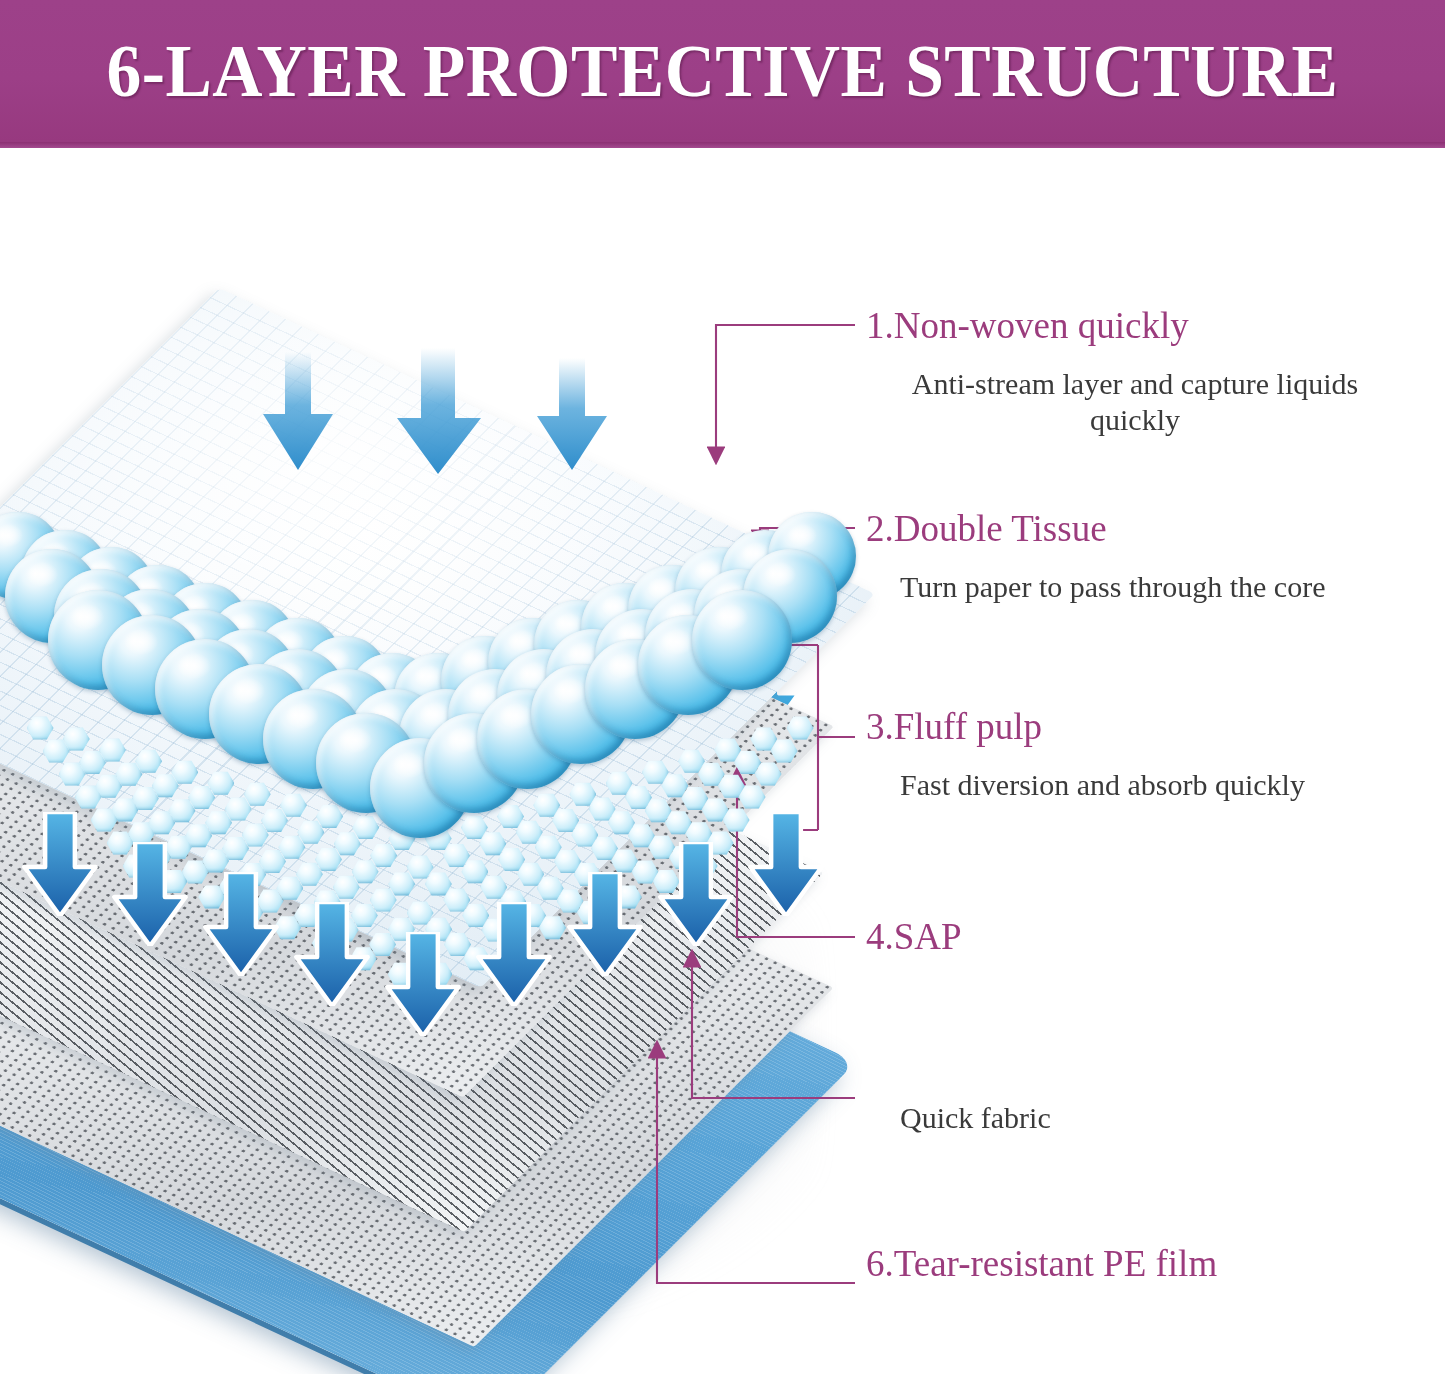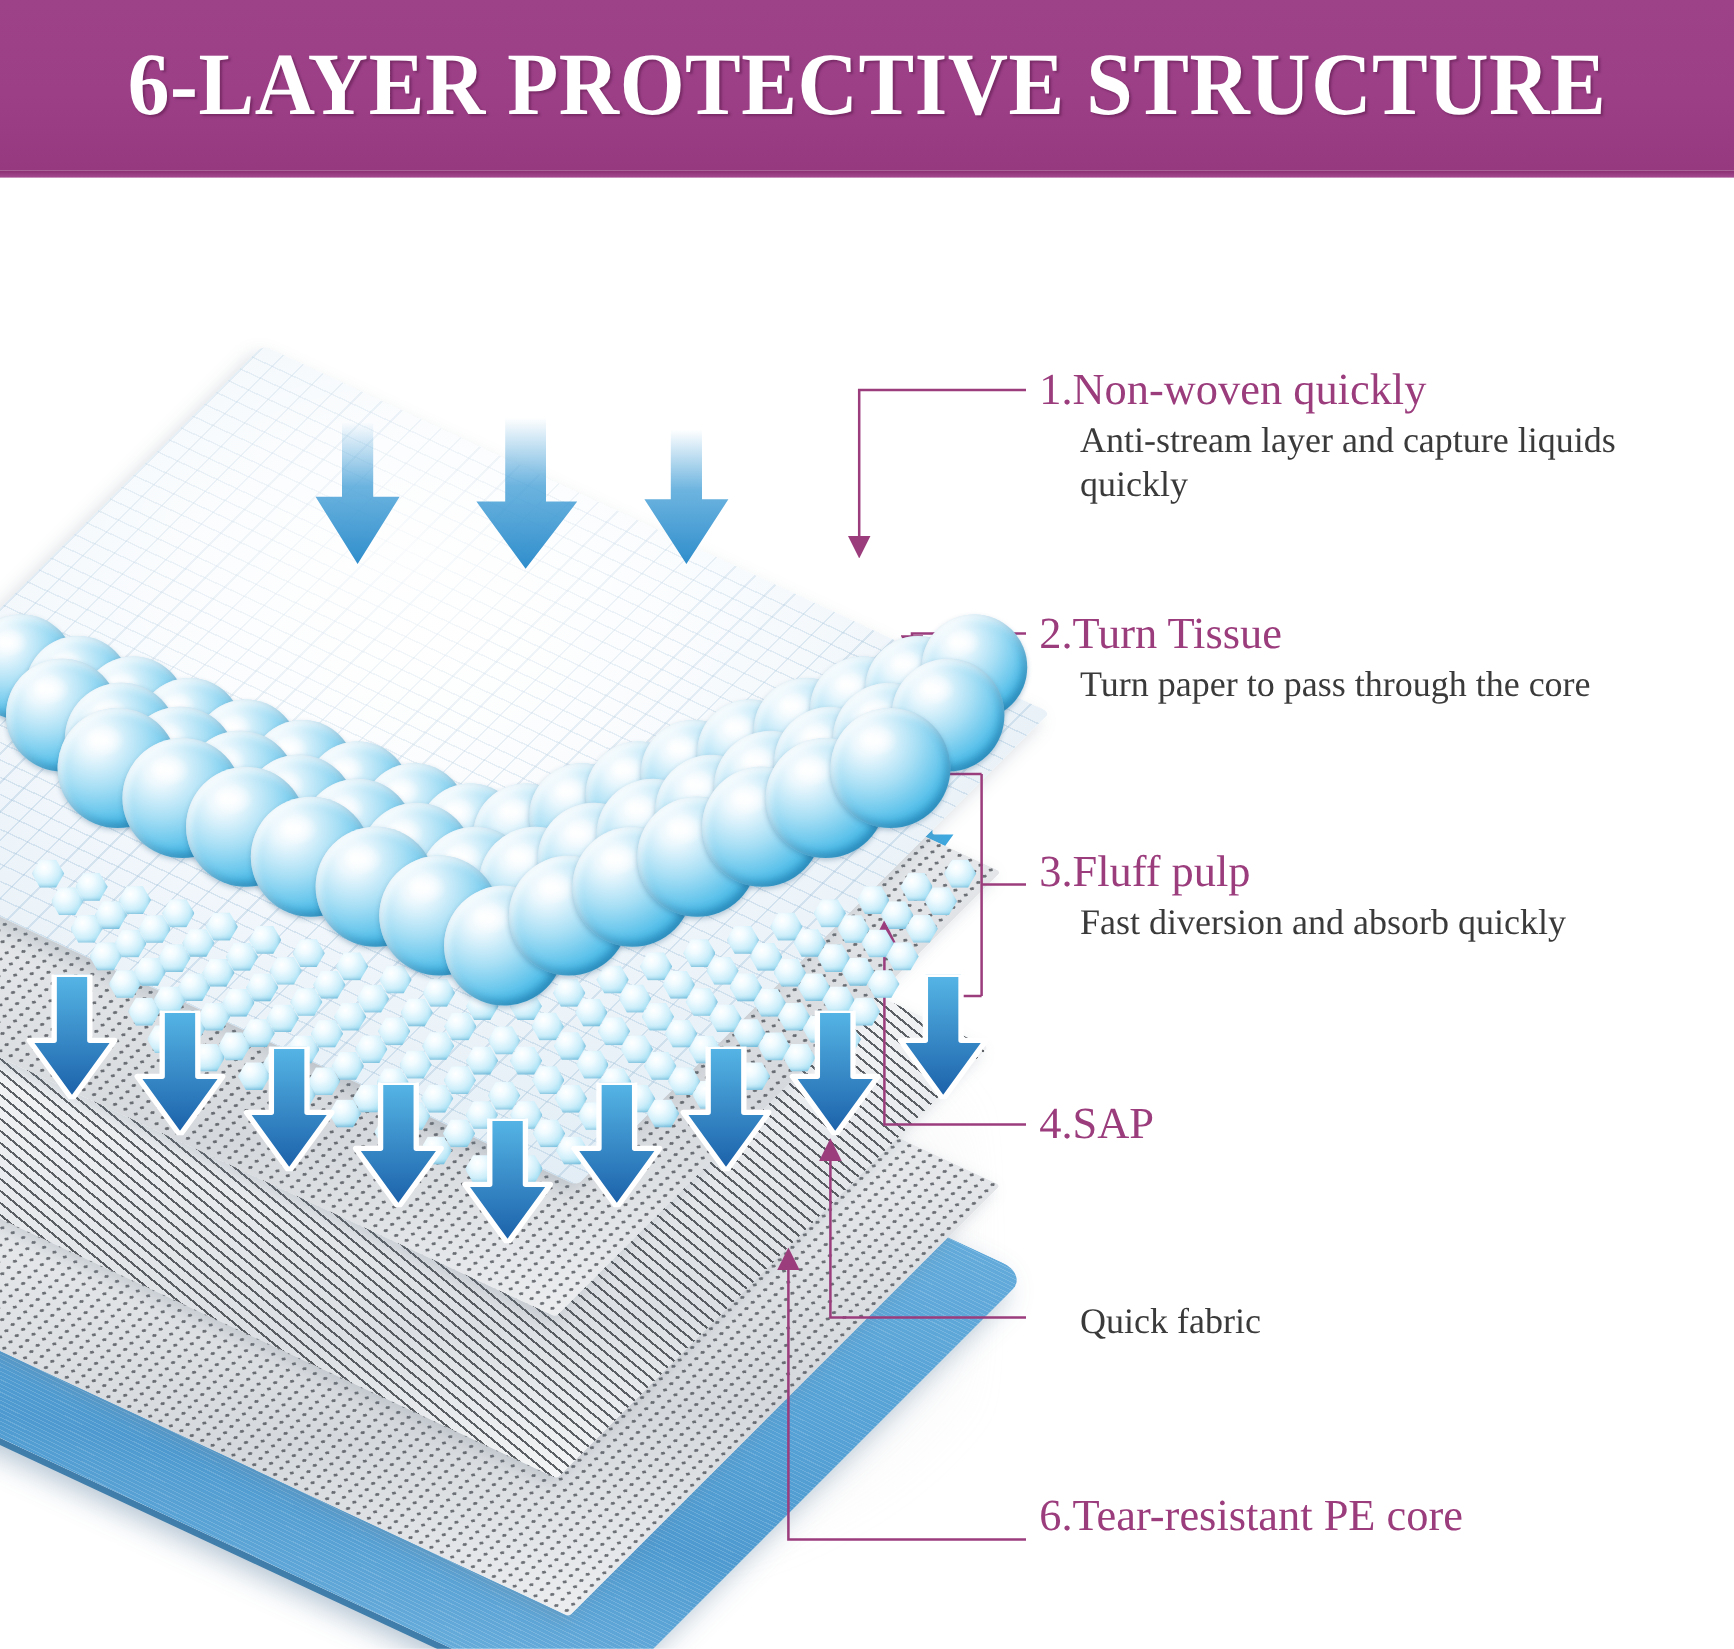--- a/index.html
+++ b/index.html
@@ -156,24 +156,25 @@
     color: #9b3c7d;
     font-size: 37px;
     line-height: 1.05;
     white-space: nowrap;
     font-family: "Liberation Serif", "DejaVu Serif", serif;
   }
   .label-desc {
     color: #3a3a3a;
     font-size: 30px;
     line-height: 1.22;
-    margin-top: 4px;
+    margin-top: 20px;
     margin-left: 34px;
     max-width: 470px;
     font-family: "Liberation Serif", "DejaVu Serif", serif;
+    text-align: center;
   }
 
   
   #leaders { position:absolute; left:0; top:0; width:1445px; height:1374px; }
 </style>
 </head>
 <body>
 
 <div id="header-band"></div>
 <div id="header-underline"></div>
@@ -629,34 +630,34 @@
 </svg>
 
 <div id="labels">
 
   <div class="label-block" style="left:866px; top:307px;">
     <div class="label-title"><span>1.</span><span>Non-woven quickly</span></div>
     <div class="label-desc">Anti-stream layer and capture liquids quickly</div>
   </div>
 
   <div class="label-block" style="left:866px; top:510px;">
-    <div class="label-title"><span>2.</span><span>Turn Tissue</span></div>
+    <div class="label-title"><span>2.</span><span>Double Tissue</span></div>
     <div class="label-desc">Turn paper to pass through the core</div>
   </div>
 
   <div class="label-block" style="left:866px; top:708px;">
     <div class="label-title"><span>3.</span><span>Fluff  pulp</span></div>
     <div class="label-desc">Fast diversion and absorb quickly</div>
   </div>
 
   <div class="label-block" style="left:866px; top:918px;">
     <div class="label-title"><span>4.</span><span>SAP</span></div>
   </div>
 
   <div class="label-block" style="left:866px; top:1080px;">
     <div class="label-desc">Quick fabric</div>
   </div>
 
   <div class="label-block" style="left:866px; top:1245px;">
-    <div class="label-title"><span>6.</span><span>Tear-resistant PE core</span></div>
+    <div class="label-title"><span>6.</span><span>Tear-resistant PE film</span></div>
   </div>
 
 </div>
 
 </body></html>

